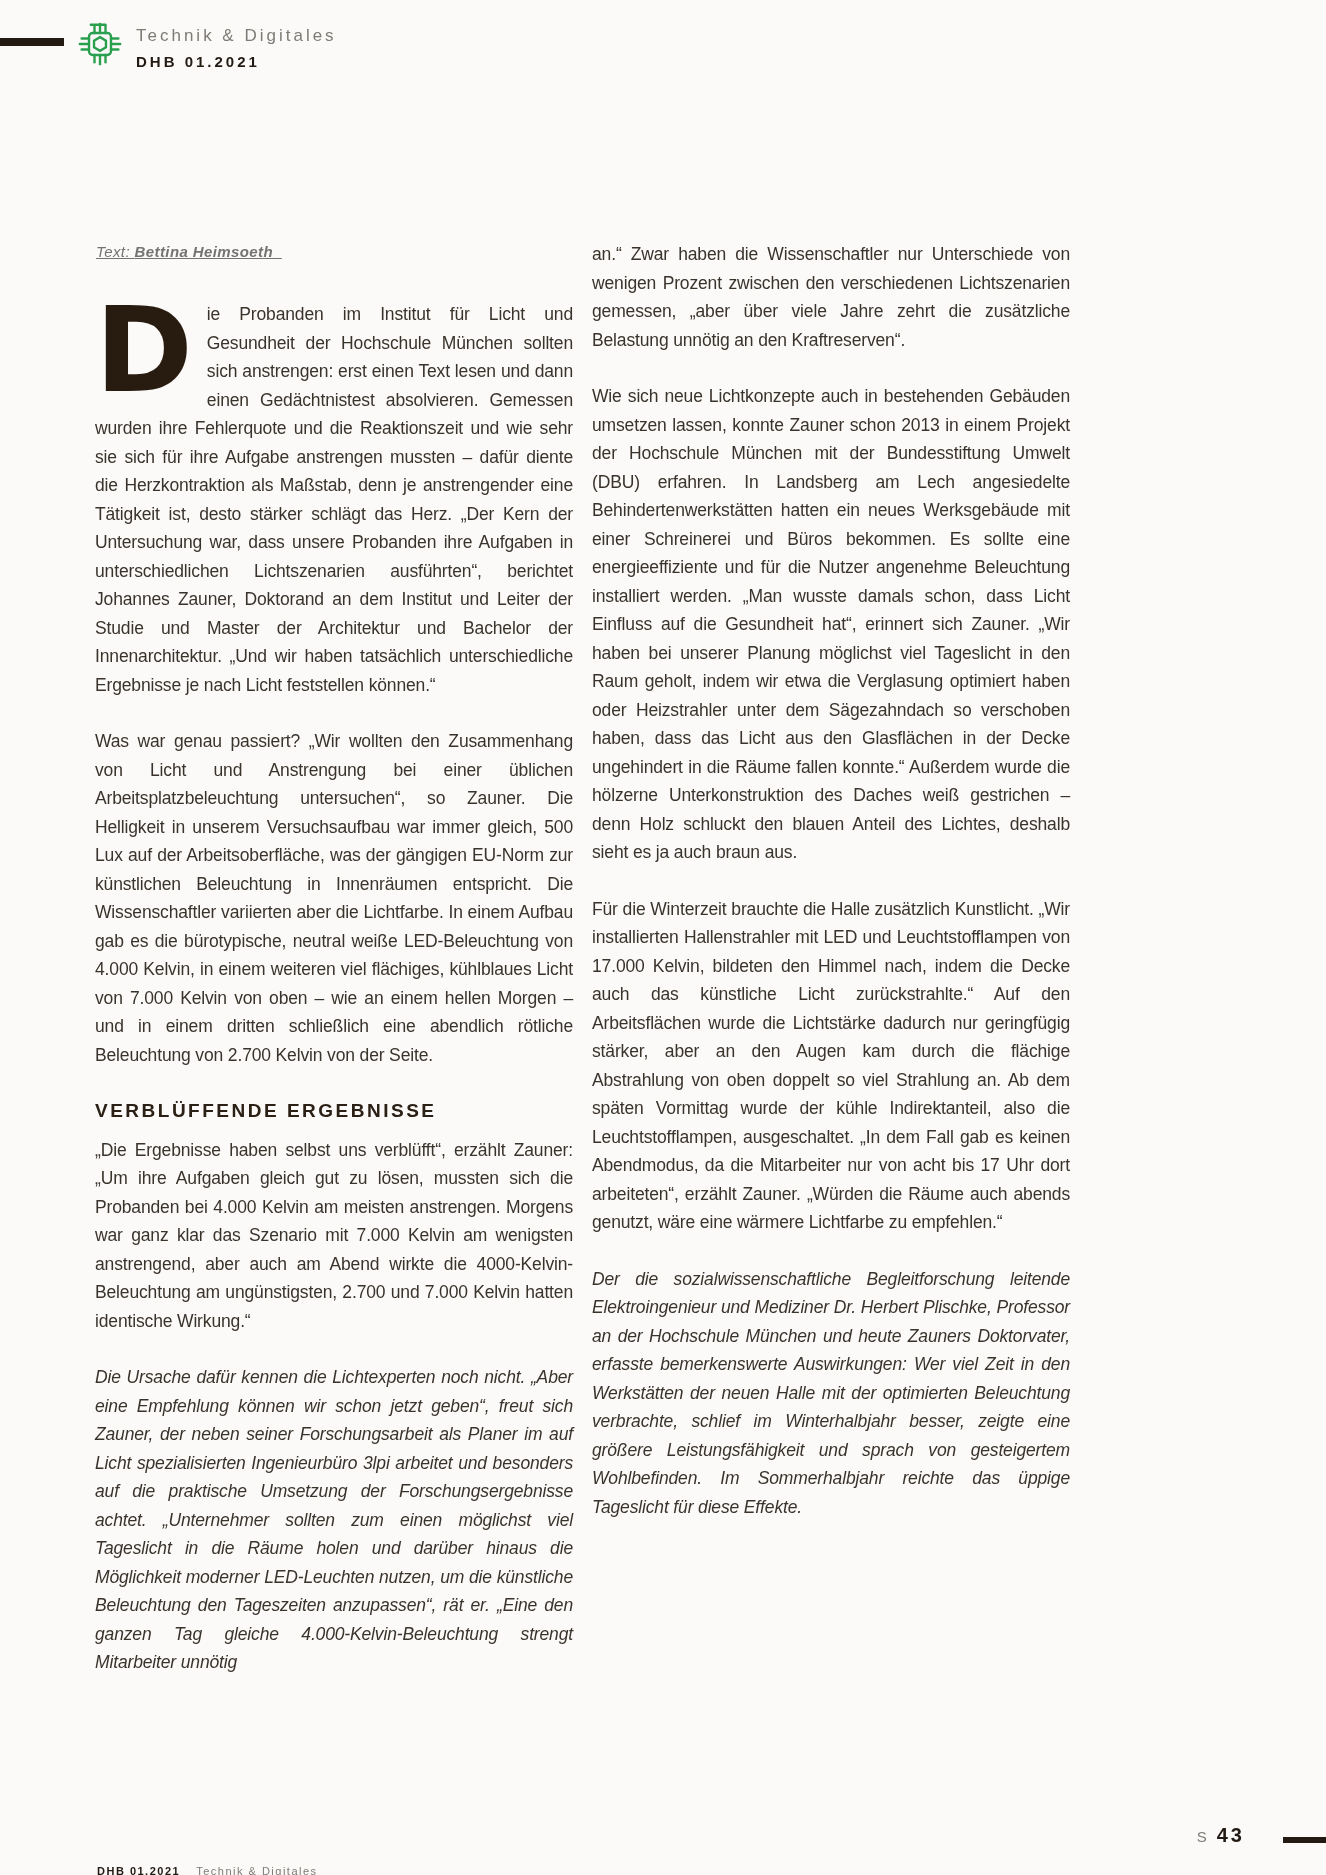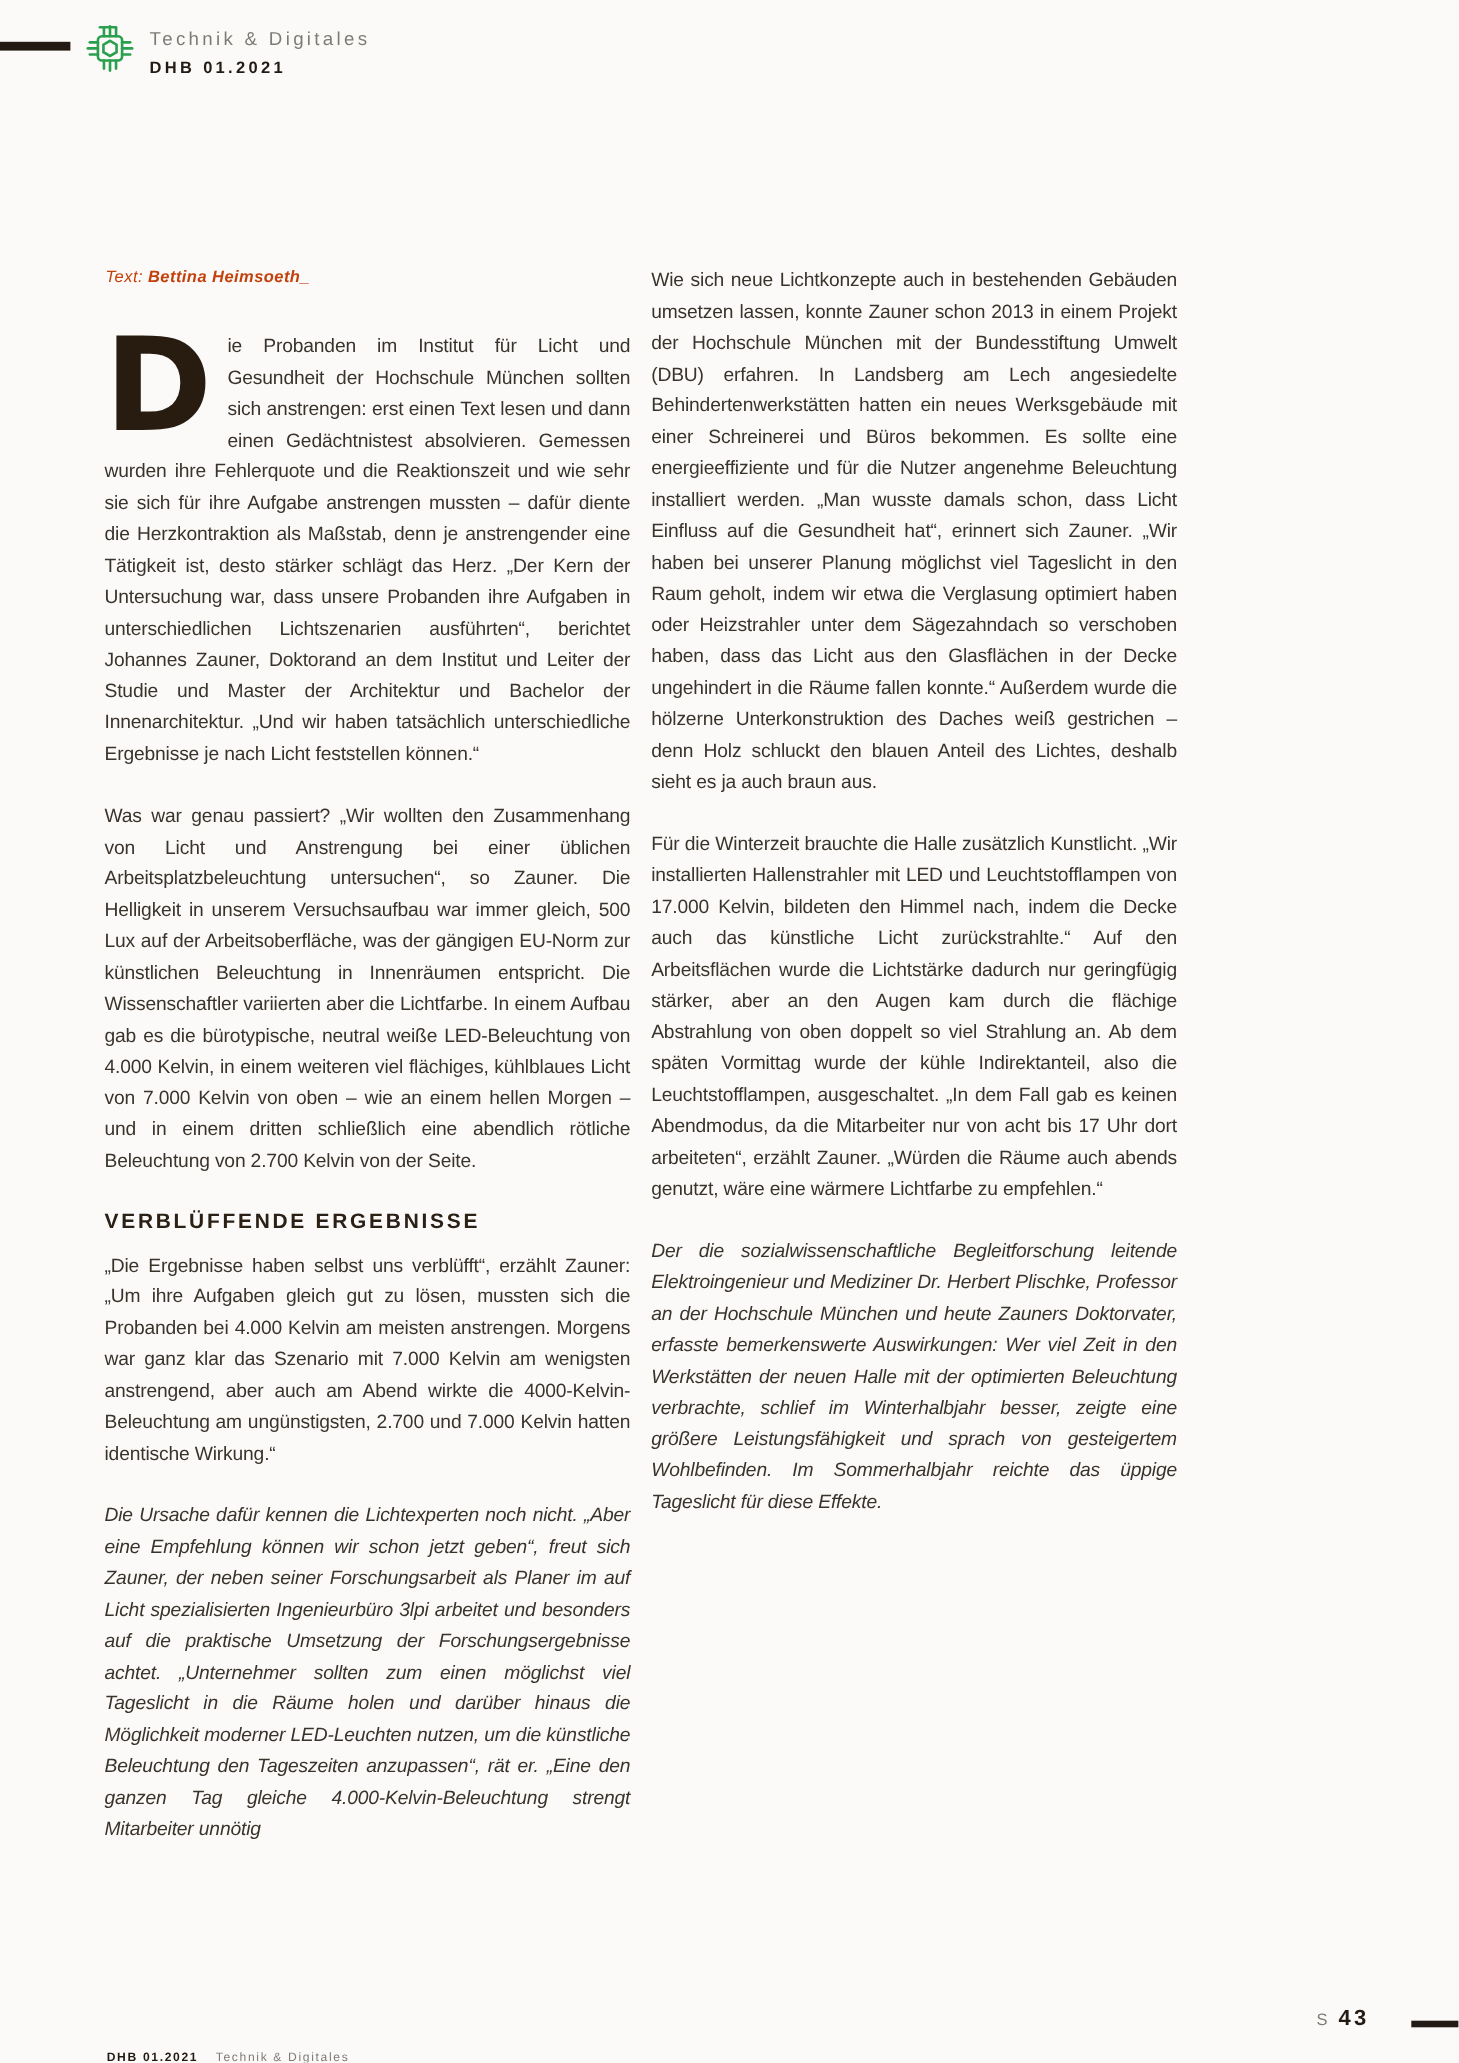--- a/index.html
+++ b/index.html
@@ -12,21 +12,21 @@
   }
   .top-rule{position:absolute;left:0;top:38px;width:64px;height:8px;background:#221a13;}
   .bottom-rule{position:absolute;left:1283px;top:1837px;width:43px;height:6px;background:#221a13;}
 
   .section-header{position:absolute;left:78px;top:22px;display:flex;align-items:flex-start;}
   .chip{width:44px;height:44px;margin-right:14px;flex:0 0 auto;}
   .header-text{display:flex;flex-direction:column;padding-top:4px;}
   .section-title{font-size:17px;letter-spacing:3px;color:#7e7b76;white-space:nowrap;}
   .issue-label{font-size:15px;font-weight:bold;letter-spacing:3px;color:#221a13;margin-top:7px;white-space:nowrap;}
 
-  .byline{position:absolute;left:96px;top:243px;font-style:italic;font-size:15px;letter-spacing:0.4px;color:#c2410c;}
+  .byline{position:absolute;left:96px;top:243px;font-style:italic;font-size:15px;letter-spacing:0.4px;color:#737373;text-decoration:underline;}
   .byline .author{font-weight:bold;}
 
   .column{
     position:absolute;width:478px;
     font-size:17.5px;line-height:28.5px;letter-spacing:-0.15px;
     text-align:justify;
     hyphens:auto;-webkit-hyphens:auto;
   }
   .col-left{left:95px;top:300px;}
   .col-right{left:592px;top:240px;}
@@ -92,20 +92,21 @@
 
 <div class="column col-left">
   <p><span class="dropcap">D</span><span>ie Probanden im Institut für Licht und Gesundheit der Hochschule München sollten sich anstrengen: erst einen Text lesen und dann einen Gedächtnistest absolvieren. Gemessen wurden ihre Fehlerquote und die Reaktionszeit und wie sehr sie sich für ihre Aufgabe anstrengen mussten – dafür diente die Herzkontraktion als Maßstab, denn je anstrengender eine Tätigkeit ist, desto stärker schlägt das Herz. „Der Kern der Untersuchung war, dass unsere Probanden ihre Aufgaben in unterschiedlichen Lichtszenarien ausführten“, berichtet Johannes Zauner, Doktorand an dem Institut und Leiter der Studie und Master der Architektur und Bachelor der Innenarchitektur. „Und wir haben tatsächlich unterschiedliche Ergebnisse je nach Licht feststellen können.“</span></p>
   <p>Was war genau passiert? „Wir wollten den Zusammenhang von Licht und Anstrengung bei einer üblichen Arbeitsplatzbeleuchtung untersuchen“, so Zauner. Die Helligkeit in unserem Versuchsaufbau war immer gleich, 500 Lux auf der Arbeitsoberfläche, was der gängigen EU-Norm zur künstlichen Beleuchtung in Innenräumen entspricht. Die Wissenschaftler variierten aber die Lichtfarbe. In einem Aufbau gab es die bürotypische, neutral weiße LED-Beleuchtung von 4.000 Kelvin, in einem weiteren viel flächiges, kühlblaues Licht von 7.000 Kelvin von oben – wie an einem hellen Morgen – und in einem dritten schließlich eine abendlich rötliche Beleuchtung von 2.700 Kelvin von der Seite.</p>
   <div class="subhead">VERBLÜFFENDE ERGEBNISSE</div>
   <p>„Die Ergebnisse haben selbst uns verblüfft“, erzählt Zauner: „Um ihre Aufgaben gleich gut zu lösen, mussten sich die Probanden bei 4.000 Kelvin am meisten anstrengen. Morgens war ganz klar das Szenario mit 7.000 Kelvin am wenigsten anstrengend, aber auch am Abend wirkte die 4000-Kelvin-Beleuchtung am ungünstigsten, 2.700 und 7.000 Kelvin hatten identische Wirkung.“</p>
   <p>Die Ursache dafür kennen die Lichtexperten noch nicht. „Aber eine Empfehlung können wir schon jetzt geben“, freut sich Zauner, der neben seiner Forschungsarbeit als Planer im auf Licht spezialisierten Ingenieurbüro 3lpi arbeitet und besonders auf die praktische Umsetzung der Forschungsergebnisse achtet. „Unternehmer sollten zum einen möglichst viel Tageslicht in die Räume holen und darüber hinaus die Möglichkeit moderner LED-Leuchten nutzen, um die künstliche Beleuchtung den Tageszeiten anzupassen“, rät er. „Eine den ganzen Tag gleiche 4.000-Kelvin-Beleuchtung strengt Mitarbeiter unnötig</p>
 </div>
 
 <div class="column col-right">
+  <p>an.“ Zwar haben die Wissenschaftler nur Unterschiede von wenigen Prozent zwischen den verschiedenen Lichtszenarien gemessen, „aber über viele Jahre zehrt die zusätzliche Belastung unnötig an den Kraftreserven“.</p>
   <p>Wie sich neue Lichtkonzepte auch in bestehenden Gebäuden umsetzen lassen, konnte Zauner schon 2013 in einem Projekt der Hochschule München mit der Bundesstiftung Umwelt (DBU) erfahren. In Landsberg am Lech angesiedelte Behindertenwerkstätten hatten ein neues Werksgebäude mit einer Schreinerei und Büros bekommen. Es sollte eine energieeffiziente und für die Nutzer angenehme Beleuchtung installiert werden. „Man wusste damals schon, dass Licht Einfluss auf die Gesundheit hat“, erinnert sich Zauner. „Wir haben bei unserer Planung möglichst viel Tageslicht in den Raum geholt, indem wir etwa die Verglasung optimiert haben oder Heizstrahler unter dem Sägezahndach so verschoben haben, dass das Licht aus den Glasflächen in der Decke ungehindert in die Räume fallen konnte.“ Außerdem wurde die hölzerne Unterkonstruktion des Daches weiß gestrichen – denn Holz schluckt den blauen Anteil des Lichtes, deshalb sieht es ja auch braun aus.</p>
   <p>Für die Winterzeit brauchte die Halle zusätzlich Kunstlicht. „Wir installierten Hallenstrahler mit LED und Leuchtstofflampen von 17.000 Kelvin, bildeten den Himmel nach, indem die Decke auch das künstliche Licht zurückstrahlte.“ Auf den Arbeitsflächen wurde die Lichtstärke dadurch nur geringfügig stärker, aber an den Augen kam durch die flächige Abstrahlung von oben doppelt so viel Strahlung an. Ab dem späten Vormittag wurde der kühle Indirektanteil, also die Leuchtstofflampen, ausgeschaltet. „In dem Fall gab es keinen Abendmodus, da die Mitarbeiter nur von acht bis 17 Uhr dort arbeiteten“, erzählt Zauner. „Würden die Räume auch abends genutzt, wäre eine wärmere Lichtfarbe zu empfehlen.“</p>
   <p>Der die sozialwissenschaftliche Begleitforschung leitende Elektroingenieur und Mediziner Dr. Herbert Plischke, Professor an der Hochschule München und heute Zauners Doktorvater, erfasste bemerkenswerte Auswirkungen: Wer viel Zeit in den Werkstätten der neuen Halle mit der optimierten Beleuchtung verbrachte, schlief im Winterhalbjahr besser, zeigte eine größere Leistungsfähigkeit und sprach von gesteigertem Wohlbefinden. Im Sommerhalbjahr reichte das üppige Tageslicht für diese Effekte.</p>
 </div>
 
 <div class="footer-left">
   <span class="f-issue">DHB 01.2021</span><span class="f-section">Technik &amp; Digitales</span>
 </div>
 
 <div class="page-num">

